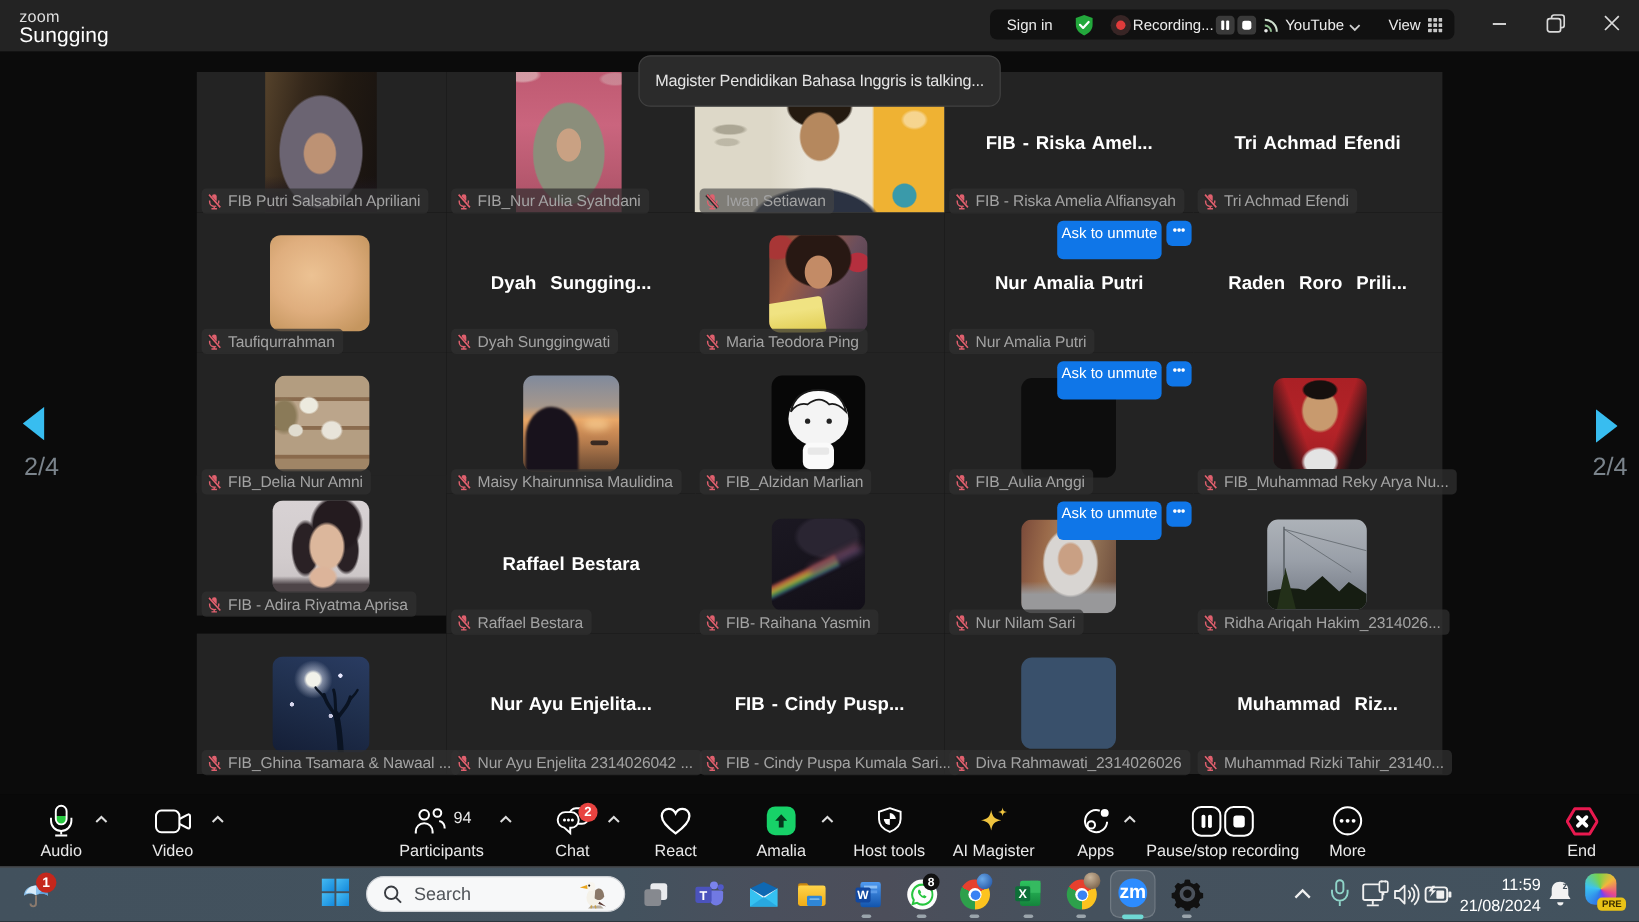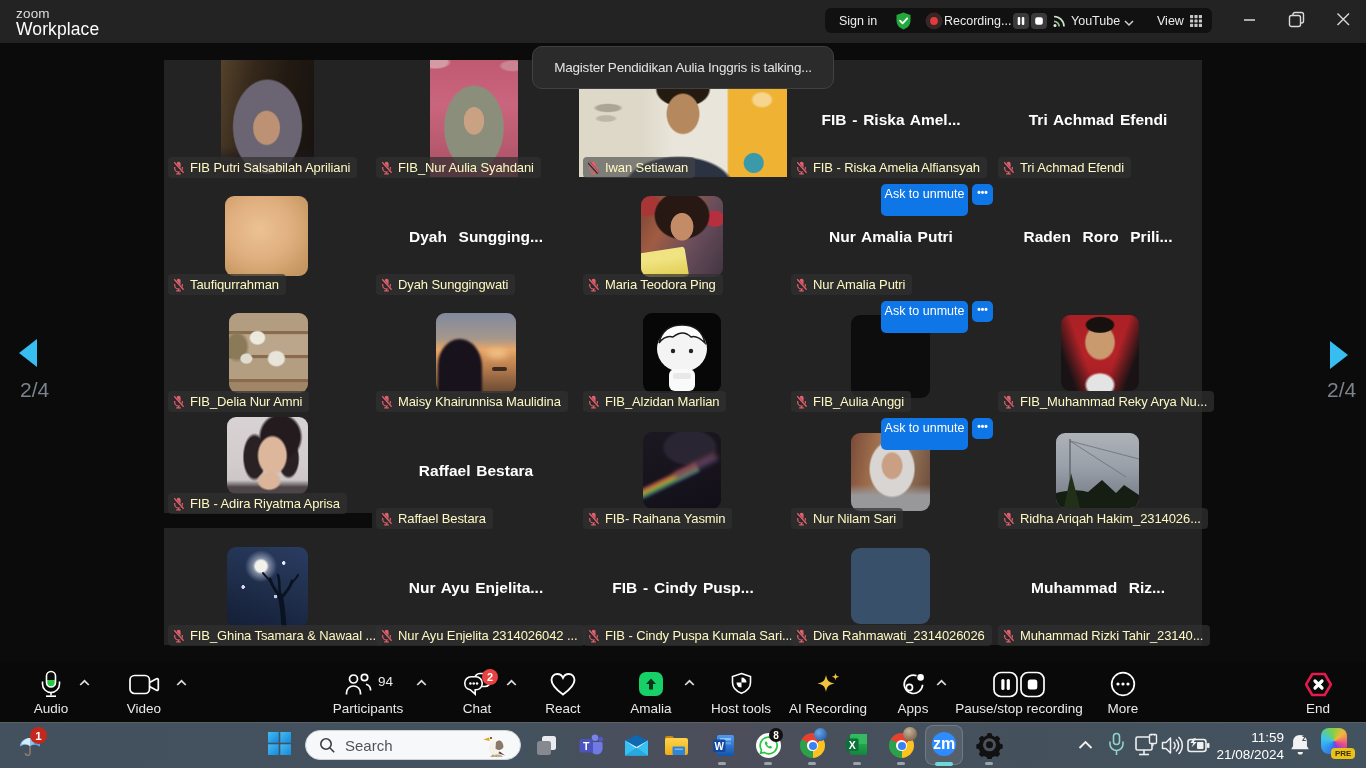--- a/index.html
+++ b/index.html
@@ -14,21 +14,21 @@
      color:#ececec; font-size:12.5px; }
   .tpi { position:absolute; top:50%; transform:translateY(-50%); white-space:nowrap; }
   .tpa { position:absolute; top:50%; transform:translateY(-50%); }
   
   #stage { position:absolute; left:0; top:43px; width:1366px; height:619px; background:#0b0b0b; }
   .tile { position:absolute; width:208px; height:117px; background:#232323; overflow:visible; }
   .ttl { position:absolute; left:0; right:0; text-align:center; color:#fff; font-weight:bold;
          font-size:15.5px; word-spacing:1.5px; letter-spacing:0; white-space:pre; }
   .lbl { position:absolute; left:4px; bottom:-1px; height:21px; background:rgba(48,48,48,.72);
          border-radius:4px; display:flex; align-items:center; padding:0 7px 0 4px;
-         color:#fef9c3; font-size:13px; letter-spacing:-0.1px; white-space:nowrap; z-index:5;}
+         color:#a3a3a3; font-size:13px; letter-spacing:-0.1px; white-space:nowrap; z-index:5;}
   .lbl svg { margin-right:5px; }
   .av { position:absolute; border-radius:9px; }
   .askbtn { position:absolute; width:87px; height:32px; background:#0f76e8; border-radius:5px;
             color:#fff; font-size:12.5px; text-align:center; line-height:21px; z-index:6;}
   .dotbtn { position:absolute; width:21px; height:21px; background:#0f76e8; border-radius:5px;
             color:#fff; font-size:10px; letter-spacing:0; font-weight:bold; text-align:center; line-height:17px; z-index:6;}
   #tooltip { position:absolute; left:532px; top:46px; width:302px; height:43px; background:#2b2b2b;
      border:1px solid #414141; border-radius:10px; color:#e4e4e4; font-size:13.5px; letter-spacing:-0.2px;
      display:flex; align-items:center; justify-content:center; z-index:20;}
   .pagetxt { position:absolute; color:#7b848c; font-size:21px; }
@@ -42,21 +42,21 @@
      background:linear-gradient(90deg,#42515d 0%,#43525e 38%,#4a4f5c 47%,#4c4e5a 54%,#45515d 66%,#42525e 100%);
      border-top:1px solid #5c6165; }
   .tk { position:absolute; display:flex; align-items:center; justify-content:center; }
   .under { position:absolute; top:39px; width:8px; height:3px; border-radius:2px; background:#9aa4ab; }
 </style>
 </head>
 <body>
 
 <div id="topbar">
   <div id="logo-z">zoom</div>
-  <div id="logo-w">Workplace</div>
+  <div id="logo-w">Sungging</div>
   <div id="toppanel">
     <span class="tpi" style="left:14px">Sign in</span>
     <svg class="tpa" style="left:69px" width="19" height="19" viewBox="0 0 19 19">
       <path d="M9.5 1 L16.5 3.5 V9 c0 4.5-3 7.5-7 9 c-4-1.5-7-4.5-7-9 V3.5 Z" fill="#23a83c"></path>
       <path d="M6 9.2 L8.6 11.8 L13.2 6.8" fill="none" stroke="#fff" stroke-width="1.8" stroke-linecap="round" stroke-linejoin="round"></path>
     </svg>
     <svg class="tpa" style="left:100px" width="18" height="18" viewBox="0 0 18 18">
       <circle cx="9" cy="9" r="8.5" fill="#382525"></circle>
       <circle cx="9" cy="9" r="3.9" fill="#e23b3b"></circle>
     </svg>
@@ -419,21 +419,21 @@
 <div class="tile" style="left:994px;top:528px">
   <div class="ttl" style="top:51px">Muhammad  Riz...</div>
   <div class="lbl"><svg width="13" height="14" viewBox="0 0 13 14">
         <rect x="4.6" y="0.8" width="4" height="6.8" rx="2" fill="#e0606e"></rect>
         <path d="M2.7 6 v1.2 a3.8 3.8 0 0 0 7.6 0 V6 M6.5 11.2 v1.4 M4.2 12.9 h4.6" fill="none" stroke="#e0606e" stroke-width="1.2"></path>
         <line x1="1.8" y1="1.5" x2="11.2" y2="12.1" stroke="#252525" stroke-width="2.8"></line>
         <line x1="2.2" y1="1.2" x2="11.6" y2="11.8" stroke="#e0606e" stroke-width="1.4"></line>
       </svg>Muhammad Rizki Tahir_23140...</div>
 </div>
 
-<div id="tooltip">Magister Pendidikan Aulia Inggris is talking...</div>
+<div id="tooltip">Magister Pendidikan Bahasa Inggris is talking...</div>
 <div class="askbtn" style="left:881px;top:184px">Ask to unmute</div>
 <div class="dotbtn" style="left:972px;top:184px">•••</div>
 <div class="askbtn" style="left:881px;top:301px">Ask to unmute</div>
 <div class="dotbtn" style="left:972px;top:301px">•••</div>
 <div class="askbtn" style="left:881px;top:418px">Ask to unmute</div>
 <div class="dotbtn" style="left:972px;top:418px">•••</div>
 <svg class="abs" style="left:19px;top:339px" width="18" height="28" viewBox="0 0 18 28">
     <path d="M18 0 L18 28 L0 14 Z" fill="#38bdf0"></path>
   </svg>
 <div class="pagetxt" style="left:20px;top:378px">2/4</div>
@@ -537,21 +537,21 @@
       </div>
     <div class="tx">Host tools</div>
   </div>
   <div class="tb" style="left:778px;top:7px;width:100px">
     <div class="ic">
         <svg width="27" height="27" viewBox="0 0 27 27">
       <path d="M11 4 C12.1 9.8 13.7 11.4 19.5 12.5 C13.7 13.6 12.1 15.2 11 21 C9.9 15.2 8.3 13.6 2.5 12.5 C8.3 11.4 9.9 9.8 11 4 Z" fill="#eec33e"></path>
       <path d="M20.5 2 C20.9 4.6 21.6 5.3 24.2 5.7 C21.6 6.1 20.9 6.8 20.5 9.4 C20.1 6.8 19.4 6.1 16.8 5.7 C19.4 5.3 20.1 4.6 20.5 2 Z" fill="#eec33e"></path>
         </svg>
       </div>
-    <div class="tx">AI Recording</div>
+    <div class="tx">AI Magister</div>
   </div>
   <div class="tb" style="left:883px;top:7px;width:60px">
     <div class="ic">
         <svg width="25" height="25" viewBox="0 0 25 25">
       <path d="M15.5 3.6 A9.2 9.2 0 1 0 21.6 12.8" fill="none" stroke="#fff" stroke-width="1.7"></path>
       <circle cx="19.6" cy="5.4" r="3.3" fill="#fff"></circle>
       <circle cx="8.4" cy="15.4" r="3.1" fill="none" stroke="#fff" stroke-width="1.7"></circle>
         </svg>
       </div>
     <div class="tx">Apps</div>

